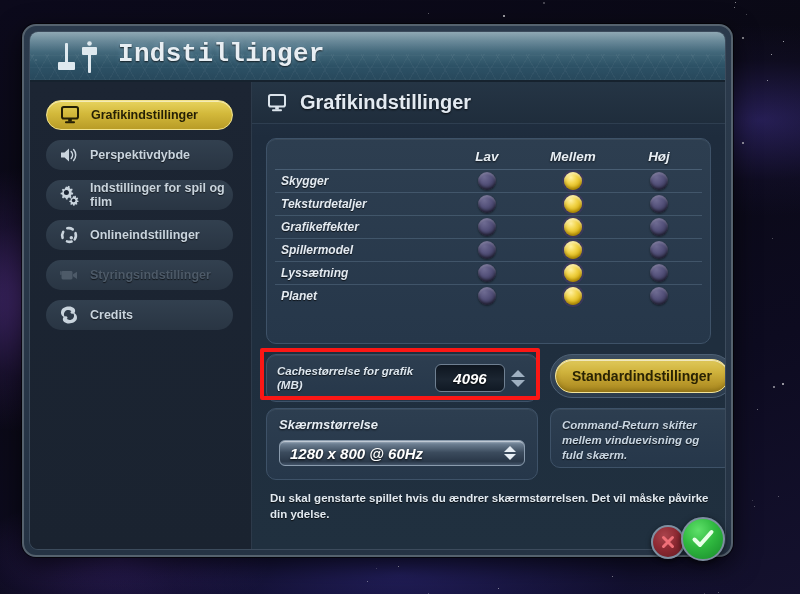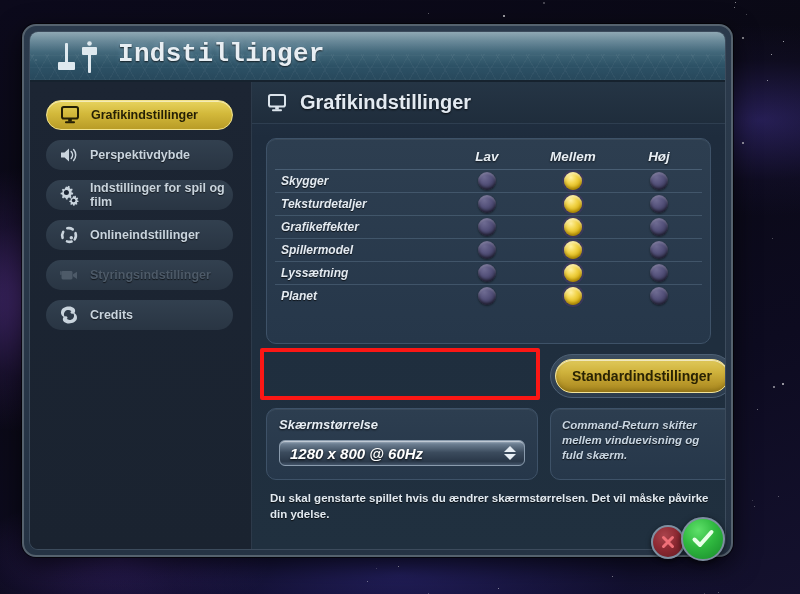--- a/index.html
+++ b/index.html
@@ -194,21 +194,21 @@
     border:1px solid #8a9bad; padding:0 6px 0 10px; cursor:pointer;
     box-shadow: inset 0 1px 0 rgba(255,255,255,.35);
   }
   .dropdown .dd-text { flex:1; font-size:15px; font-weight:bold; color:#fff; text-shadow:0 1px 2px rgba(0,0,0,.85); }
   .dd-arrows { width:14px; display:flex; flex-direction:column; gap:2px; }
   .dd-arrows .tri { width:0; height:0; border-left:6px solid transparent; border-right:6px solid transparent; }
   .dd-arrows .up { border-bottom:6px solid #e8eef4; }
   .dd-arrows .down { border-top:6px solid #e8eef4; }
 
   
-  .hint-panel { position:absolute; left:298px; top:326px; width:184px; height:72px; padding:9px 11px; }
+  .hint-panel { position:absolute; left:298px; top:326px; width:184px; height:60px; padding:9px 11px; }
   .hint-panel .ht {
     font-size:11.5px; font-weight:bold; line-height:15px; color:#c9d6e2;
     text-shadow:0 1px 1px rgba(0,0,0,.7);
   }
 
   
   .note {
     position:absolute; left:18px; top:408px; right:14px;
     font-size:11.5px; font-weight:bold; line-height:16px; color:#e2eaf1;
     text-shadow:0 1px 1px rgba(0,0,0,.75);
@@ -432,20 +432,28 @@
                 <div class="qcell">
                   <div class="radio on"></div>
                 </div>
                 <div class="qcell">
                   <div class="radio"></div>
                 </div>
               </div>
             </div>
         </div>
 
+        <div class="panel cache-panel">
+          <div class="cache-label">Cachestørrelse for grafik (MB)</div>
+          <div class="num-field">4096</div>
+          <div class="stepper">
+            <div class="tri up"></div>
+            <div class="tri down"></div>
+          </div>
+        </div>
         <div class="redbox"></div>
 
         <div class="btn-default">
           <div class="inner">Standardindstillinger</div>
         </div>
 
         <div class="panel screen-panel">
           <div class="sp-title">Skærmstørrelse</div>
           <div class="dropdown">
             <div class="dd-text">1280 x  800 @  60Hz</div>

